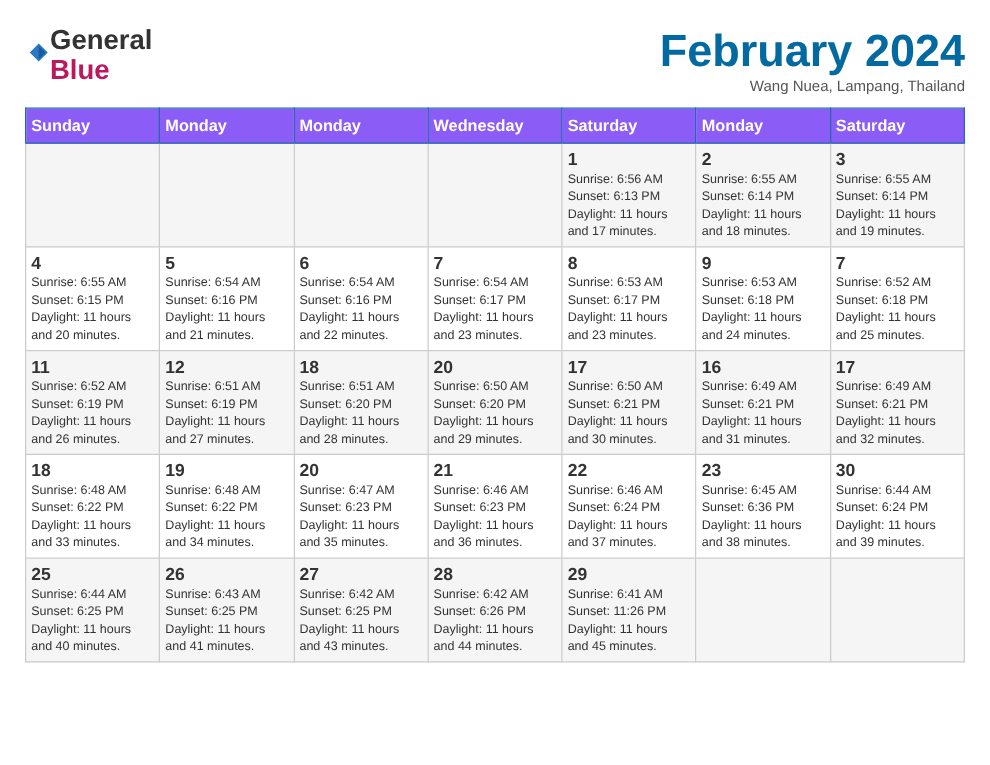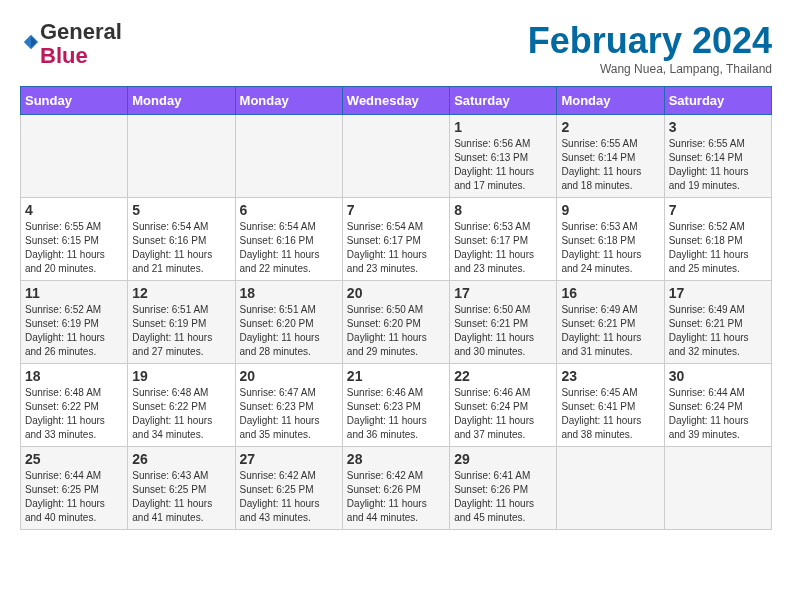--- a/index.html
+++ b/index.html
@@ -283,21 +283,21 @@
         <td>
           <span class="day-number">22</span>
           <div class="day-info" style="white-space: pre-line;">Sunrise: 6:46 AM
 Sunset: 6:24 PM
 Daylight: 11 hours
 and 37 minutes.</div>
         </td>
         <td>
           <span class="day-number">23</span>
           <div class="day-info" style="white-space: pre-line;">Sunrise: 6:45 AM
-Sunset: 6:41 PM
+Sunset: 6:36 PM
 Daylight: 11 hours
 and 38 minutes.</div>
         </td>
         <td>
           <span class="day-number">30</span>
           <div class="day-info" style="white-space: pre-line;">Sunrise: 6:44 AM
 Sunset: 6:24 PM
 Daylight: 11 hours
 and 39 minutes.</div>
         </td>
@@ -327,21 +327,21 @@
         <td>
           <span class="day-number">28</span>
           <div class="day-info" style="white-space: pre-line;">Sunrise: 6:42 AM
 Sunset: 6:26 PM
 Daylight: 11 hours
 and 44 minutes.</div>
         </td>
         <td>
           <span class="day-number">29</span>
           <div class="day-info" style="white-space: pre-line;">Sunrise: 6:41 AM
-Sunset: 6:26 PM
+Sunset: 11:26 PM
 Daylight: 11 hours
 and 45 minutes.</div>
         </td>
         <td class="empty-cell"></td>
         <td class="empty-cell"></td>
       </tr>
     </tbody>
 </table>
 
 </body></html>

